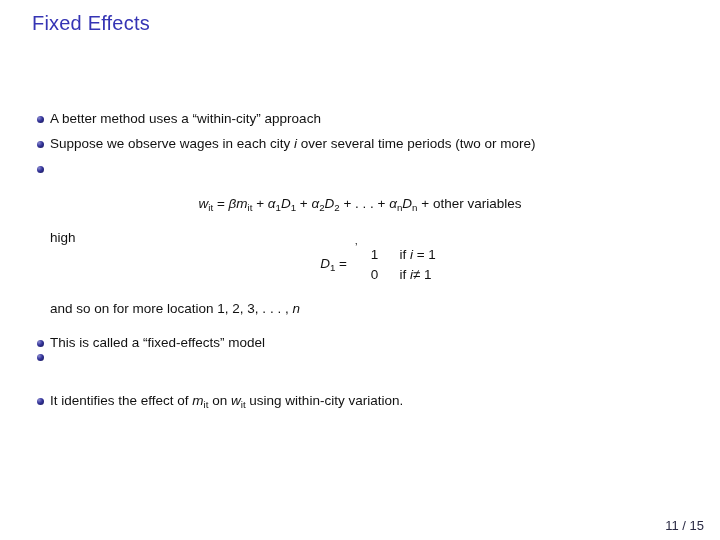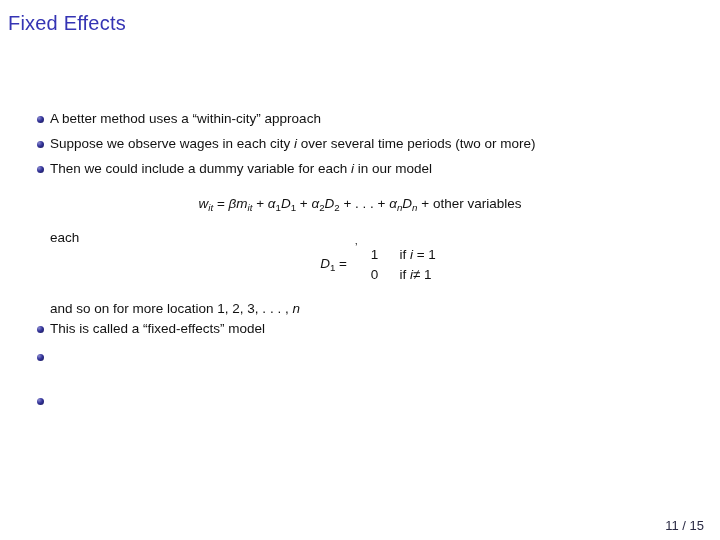--- a/index.html
+++ b/index.html
@@ -7,21 +7,21 @@
     position: relative;
     width: 720px;
     height: 540px;
     background: #ffffff;
     font-family: "Liberation Sans", sans-serif;
     color: #111111;
     overflow: hidden;
   }
   .title {
     position: absolute;
-    left: 8px;
+    left: 32px;
     top: 12px;
     font-size: 20px;
     font-weight: 500;
     color: #3534b4;
     letter-spacing: 0.2px;
   }
   .bullet {
     position: absolute;
     left: 37px;
     padding-left: 13px;
@@ -50,21 +50,21 @@
     right: 0;
     top: 196px;
     text-align: center;
     font-size: 13.5px;
   }
   .it { font-style: italic; }
   .sub {
     font-size: 0.72em;
     vertical-align: -0.28em;
   }
-  .sub.iti { font-style: italic; }
+  .sub.iti { }
   .cases {
     position: absolute;
     left: 0;
     right: 0;
     top: 245px;
     display: flex;
     justify-content: center;
     font-size: 13.5px;
   }
   .cases-inner {
@@ -103,56 +103,56 @@
     <span>A better method uses a “within-city” approach</span>
   </div>
 
   <div class="bullet" style="top:135px">
     <span class="ball"></span>
     <span><span>Suppose we observe wages in each city </span><span class="it">i</span><span> over several time periods (two or more)</span></span>
   </div>
 
   <div class="bullet" style="top:160px">
     <span class="ball"></span>
-    <span><span>Then we could include a dummy variable for each </span><span class="it">i</span><span> in our model</span></span>
   </div>
 
   <div class="equation">
     <span class="it">w</span><span class="sub iti">it</span><span> = </span><span class="it">β</span><span class="it">m</span><span class="sub iti">it</span><span> + </span><span class="it">α</span><span class="sub">1</span><span class="it">D</span><span class="sub">1</span><span> + </span><span class="it">α</span><span class="sub">2</span><span class="it">D</span><span class="sub">2</span><span> + . . . + </span><span class="it">α</span><span class="sub iti">n</span><span class="it">D</span><span class="sub iti">n</span><span> + other variables</span>
   </div>
 
-  <div class="plainline" style="top:229px">each</div>
+  <div class="plainline" style="top:229px">high</div>
 
   <div class="cases">
     <div class="cases-inner">
       <span class="case-lhs"><span class="it">D</span><span class="sub">1</span><span> =</span></span>
       <span class="brace-tick">’</span>
       <div class="case-rows">
         <div class="case-row">
           <span class="case-val">1</span>
           <span class="case-cond"><span>if </span><span class="it">i</span><span> = 1</span></span>
         </div>
         <div class="case-row">
           <span class="case-val">0</span>
           <span class="case-cond"><span>if </span><span class="it">i</span><span>≠ 1</span></span>
         </div>
       </div>
     </div>
   </div>
 
   <div class="plainline" style="top:300px"><span>and so on for more location 1, 2, 3, . . . , </span><span class="it">n</span></div>
 
-  <div class="bullet" style="top:320px">
+  <div class="bullet" style="top:334px">
     <span class="ball"></span>
     <span>This is called a “fixed-effects” model</span>
   </div>
 
   <div class="bullet" style="top:348px">
     <span class="ball"></span>
   </div>
 
   <div class="bullet" style="top:392px">
     <span class="ball"></span>
+    <span><span>It identifies the effect of </span><span class="it">m</span><span class="sub iti">it</span><span> on </span><span class="it">w</span><span class="sub iti">it</span><span> using within-city variation.</span></span>
   </div>
 
   <div class="pagenum">11 / 15</div>
 
 </div>
 
 </body></html>

